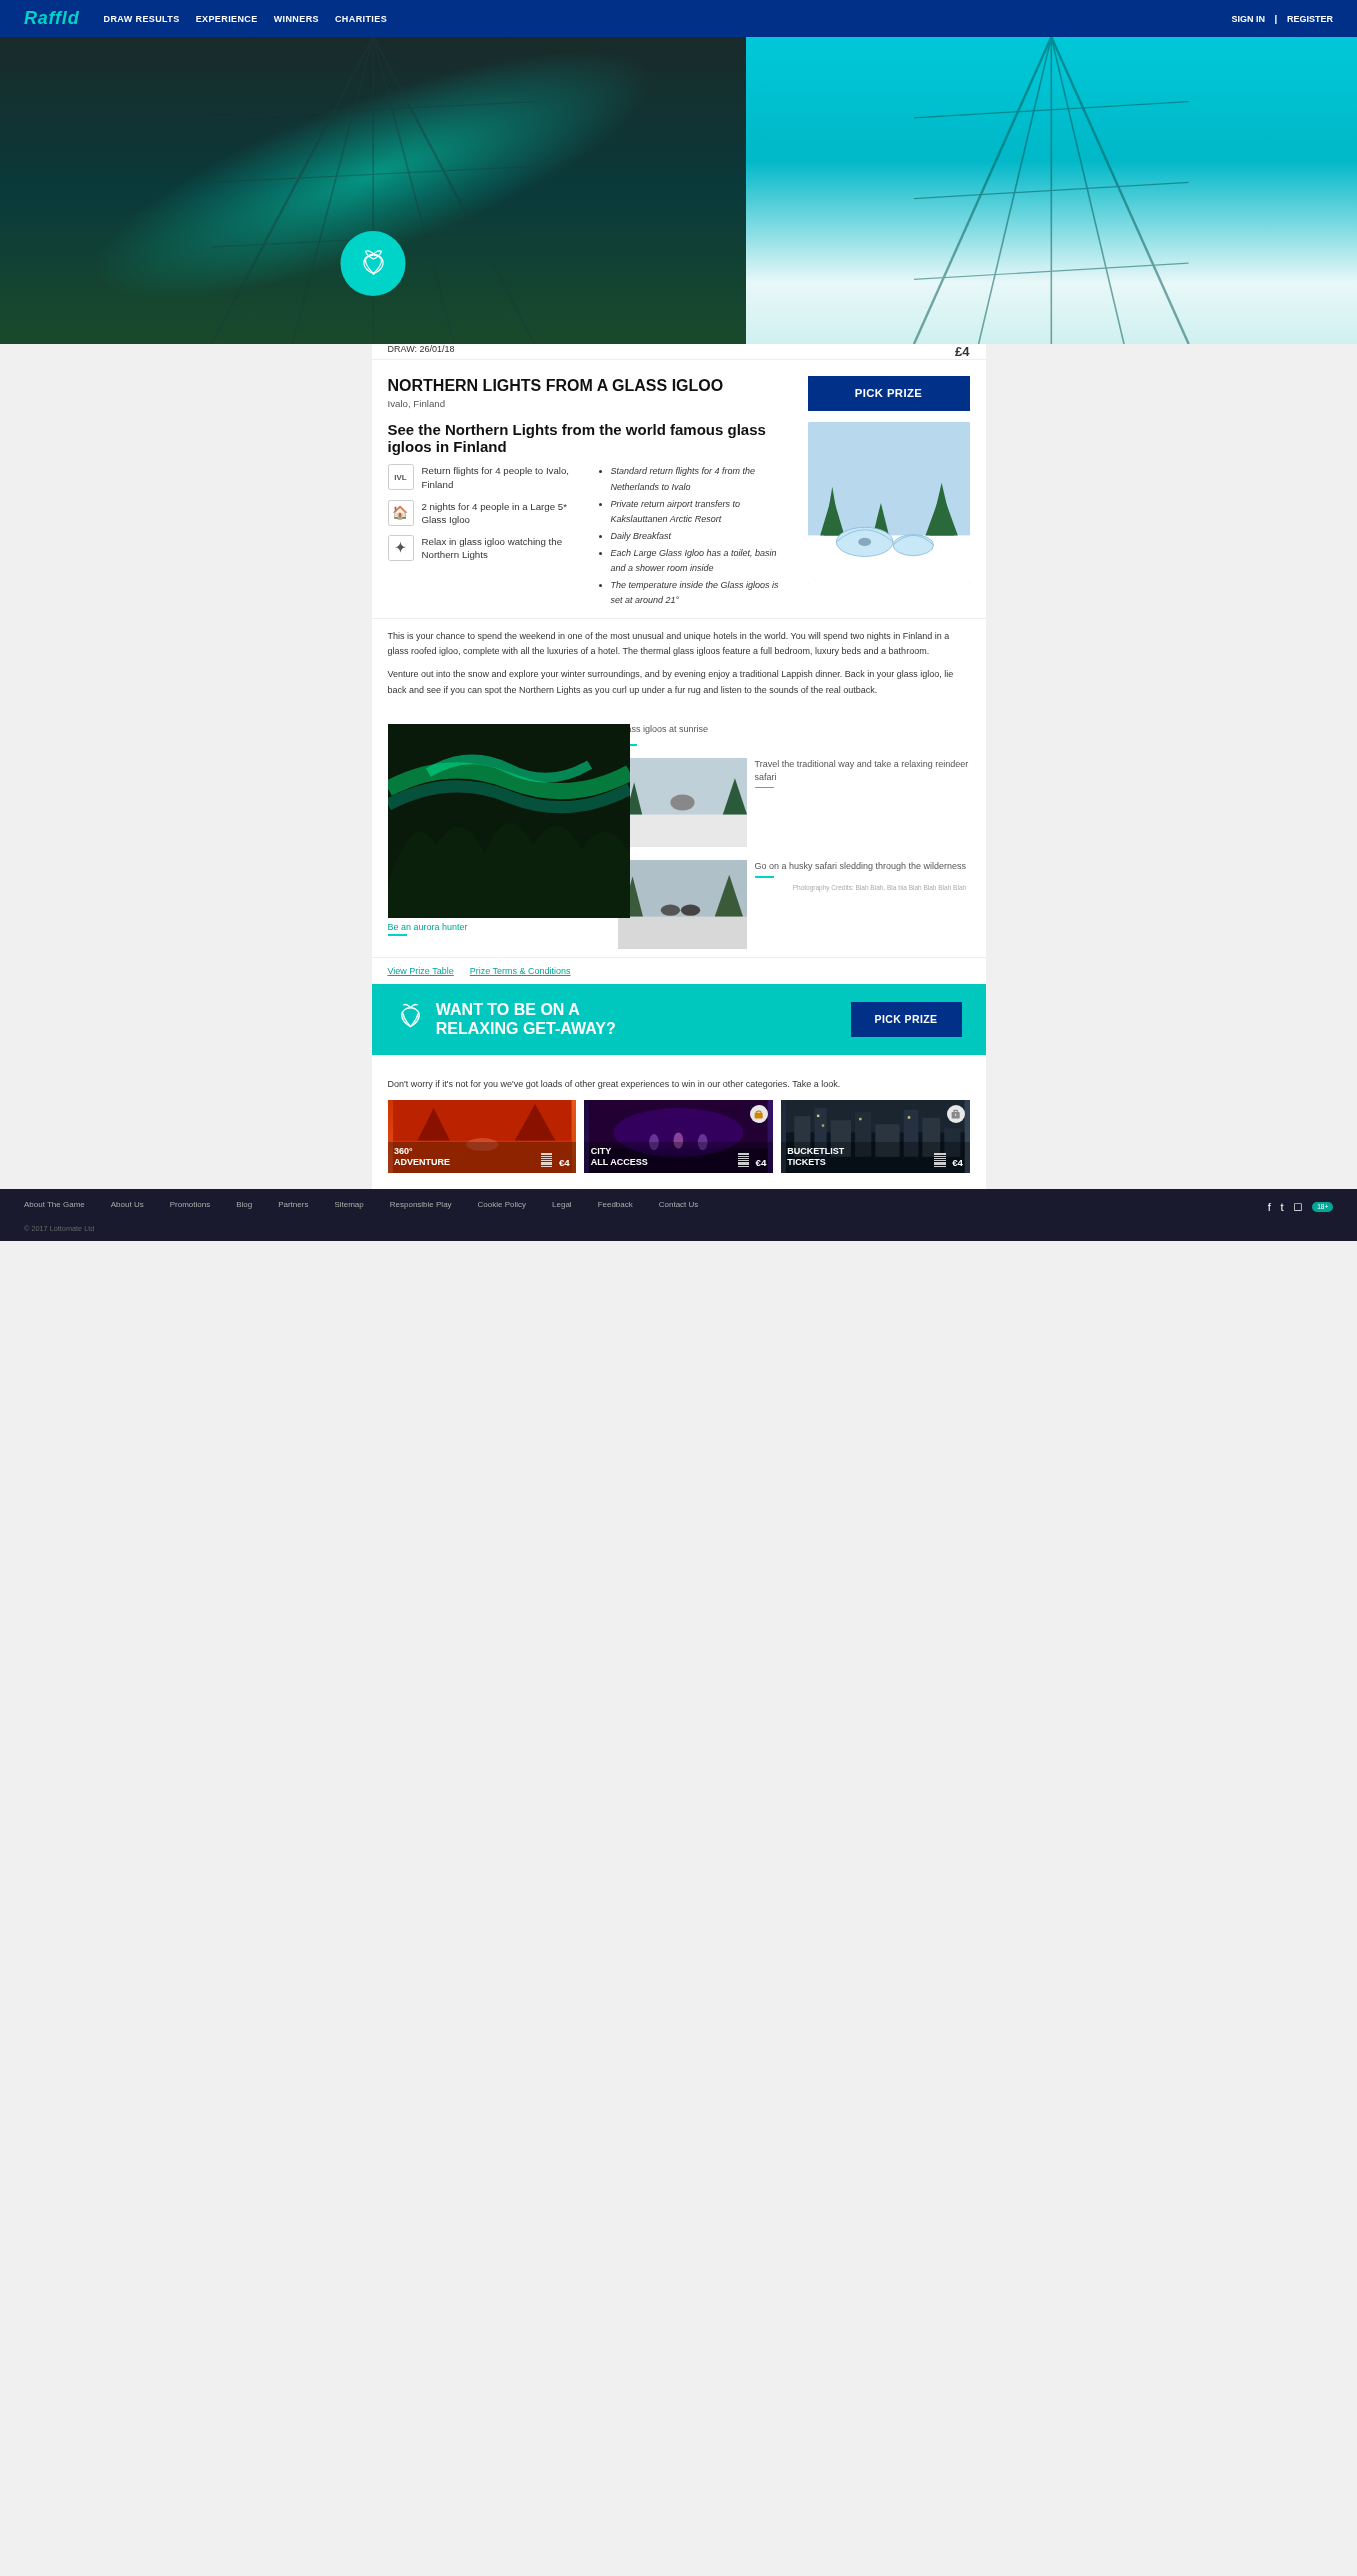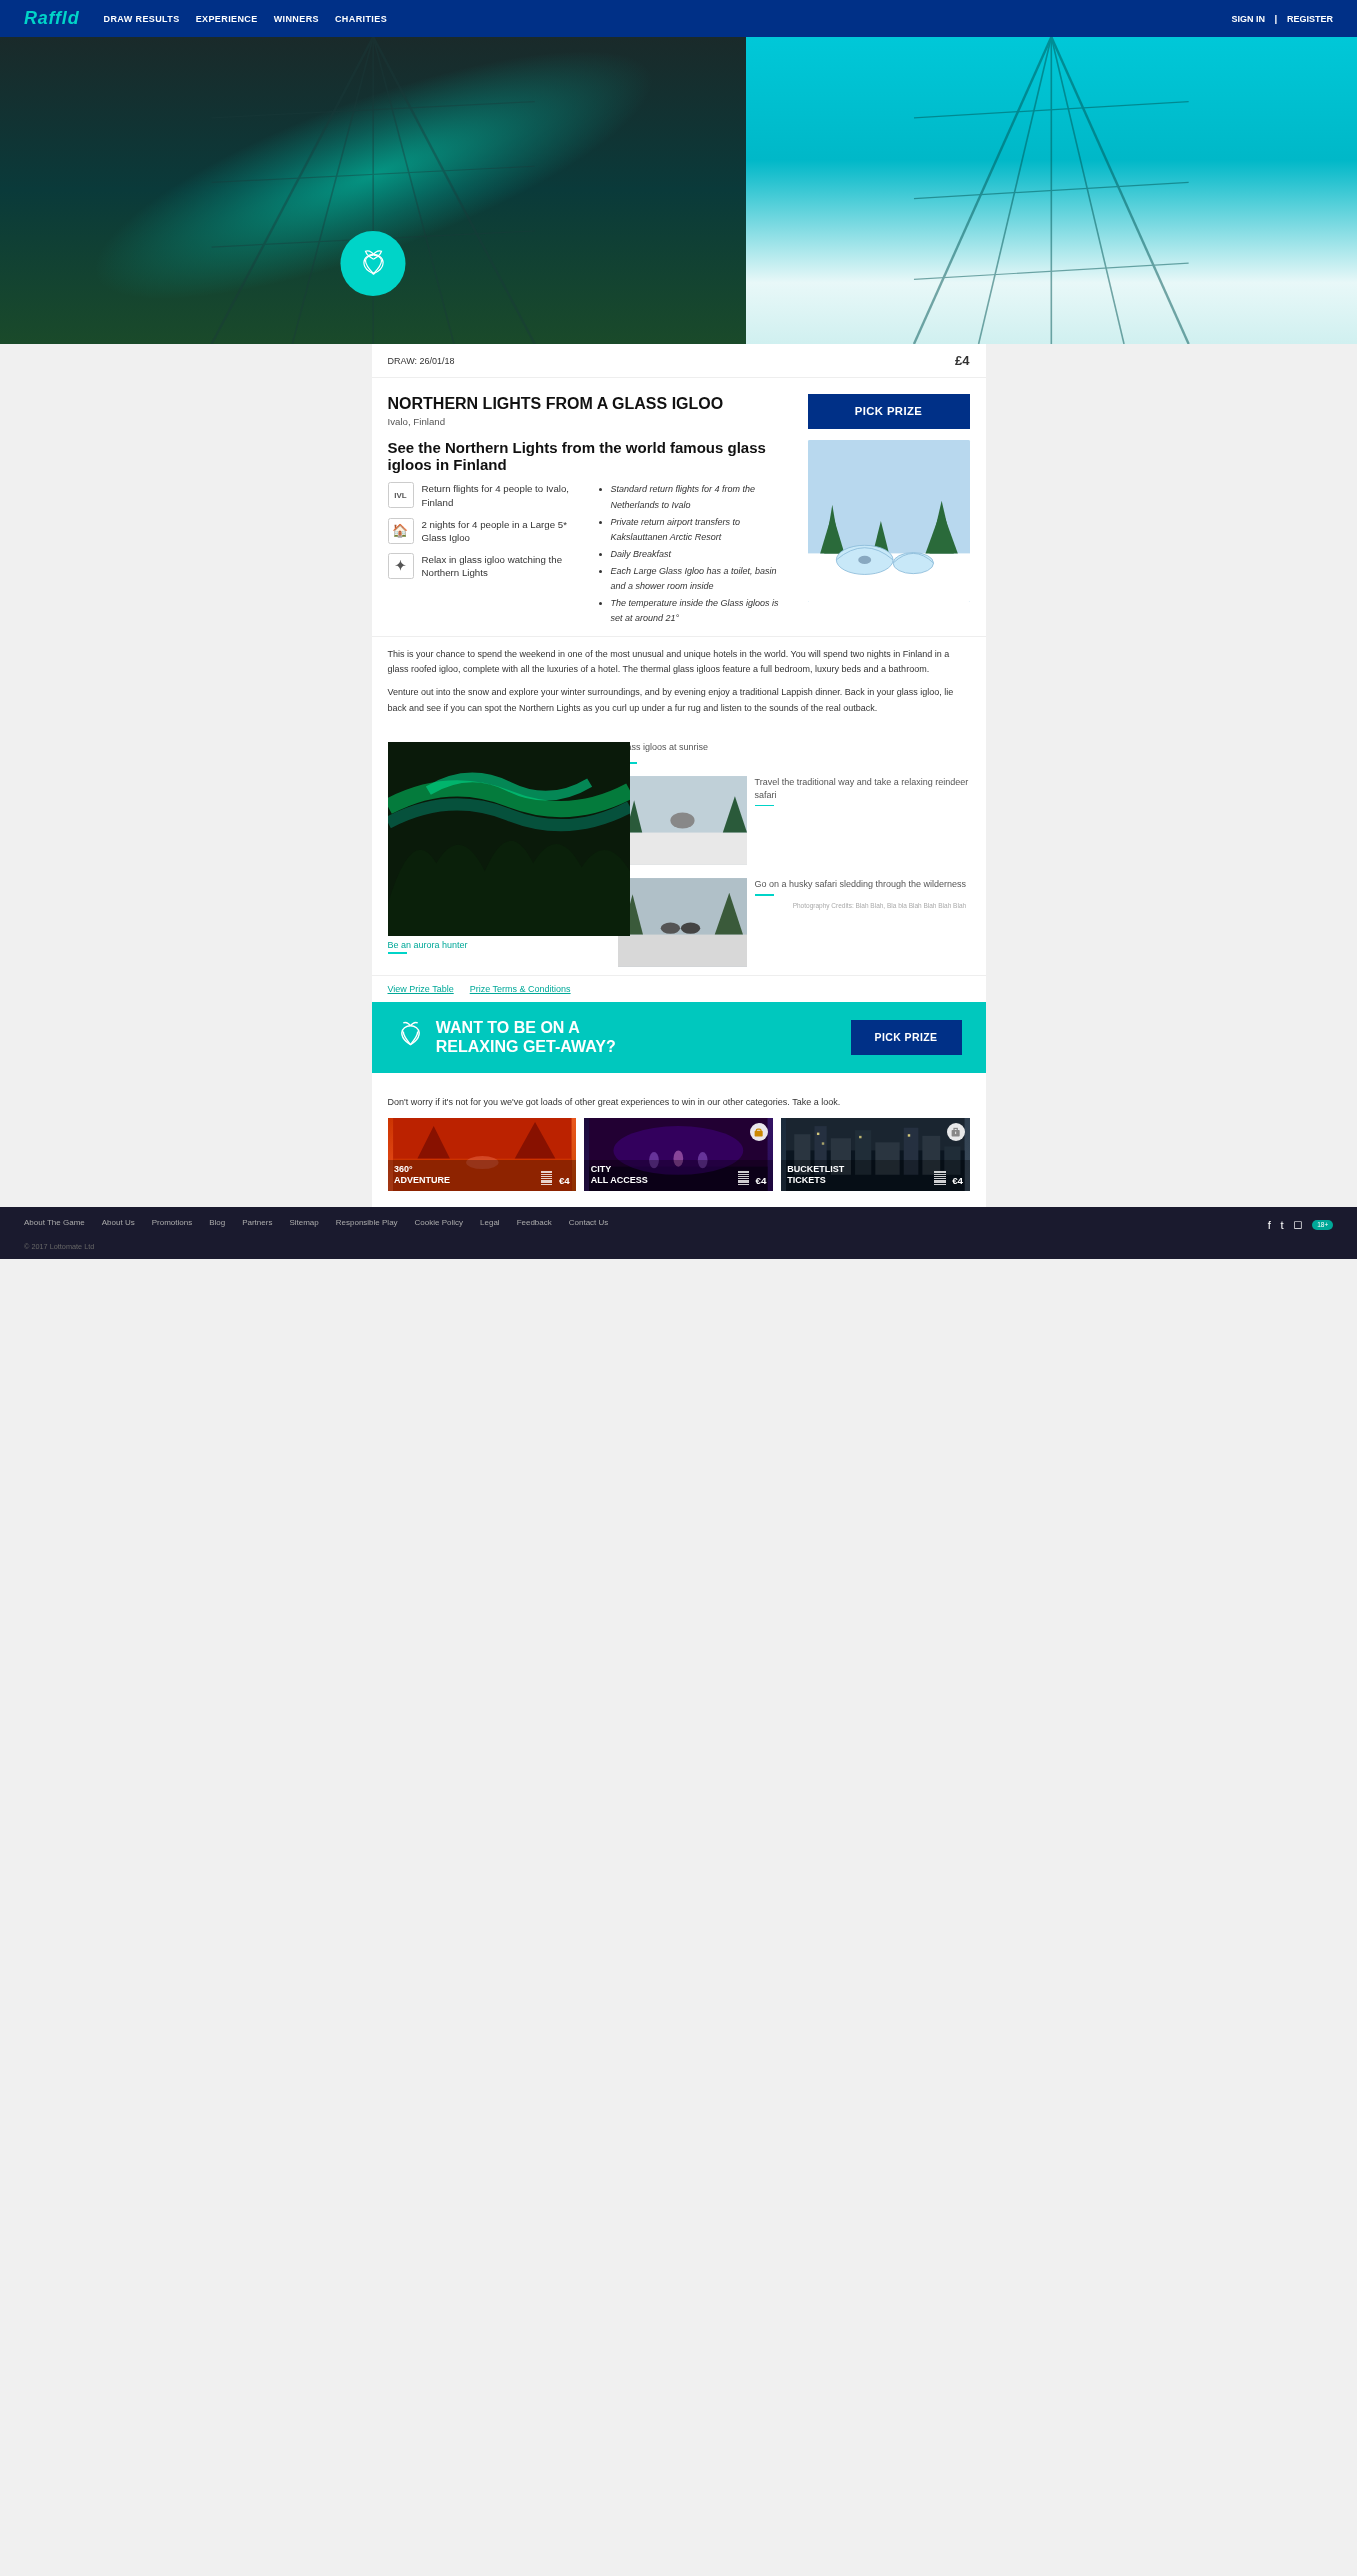--- a/index.html
+++ b/index.html
@@ -90,22 +90,22 @@
       max-width: 614px;
       margin: 0 auto;
       background: white;
       padding-bottom: 16px;
     }
 
     
     .draw-bar {
       display: flex;
       justify-content: space-between;
-      align-items: center;
-      padding: 9px 16px;
+      align-items: flex-start;
+      padding: 0 16px;
       border-bottom: 0.8px solid #eee;
       font-size: 9px;
       color: #333;
     }
     .draw-bar .price {
       font-size: 13px;
       font-weight: bold;
       color: #333;
     }
 
@@ -368,21 +368,21 @@
     }
 
     
     .footer {
       background: #1a1a2e;
       padding: 11.3px 24px 8px;
     }
     .footer-links {
       display: flex;
       flex-wrap: wrap;
-      gap: 17px;
+      gap: 26px;
       margin-bottom: 8px;
     }
     .footer-links a {
       color: #aaa;
       font-size: 8px;
       text-decoration: none;
     }
     .footer-social {
       display: flex;
       align-items: center;

